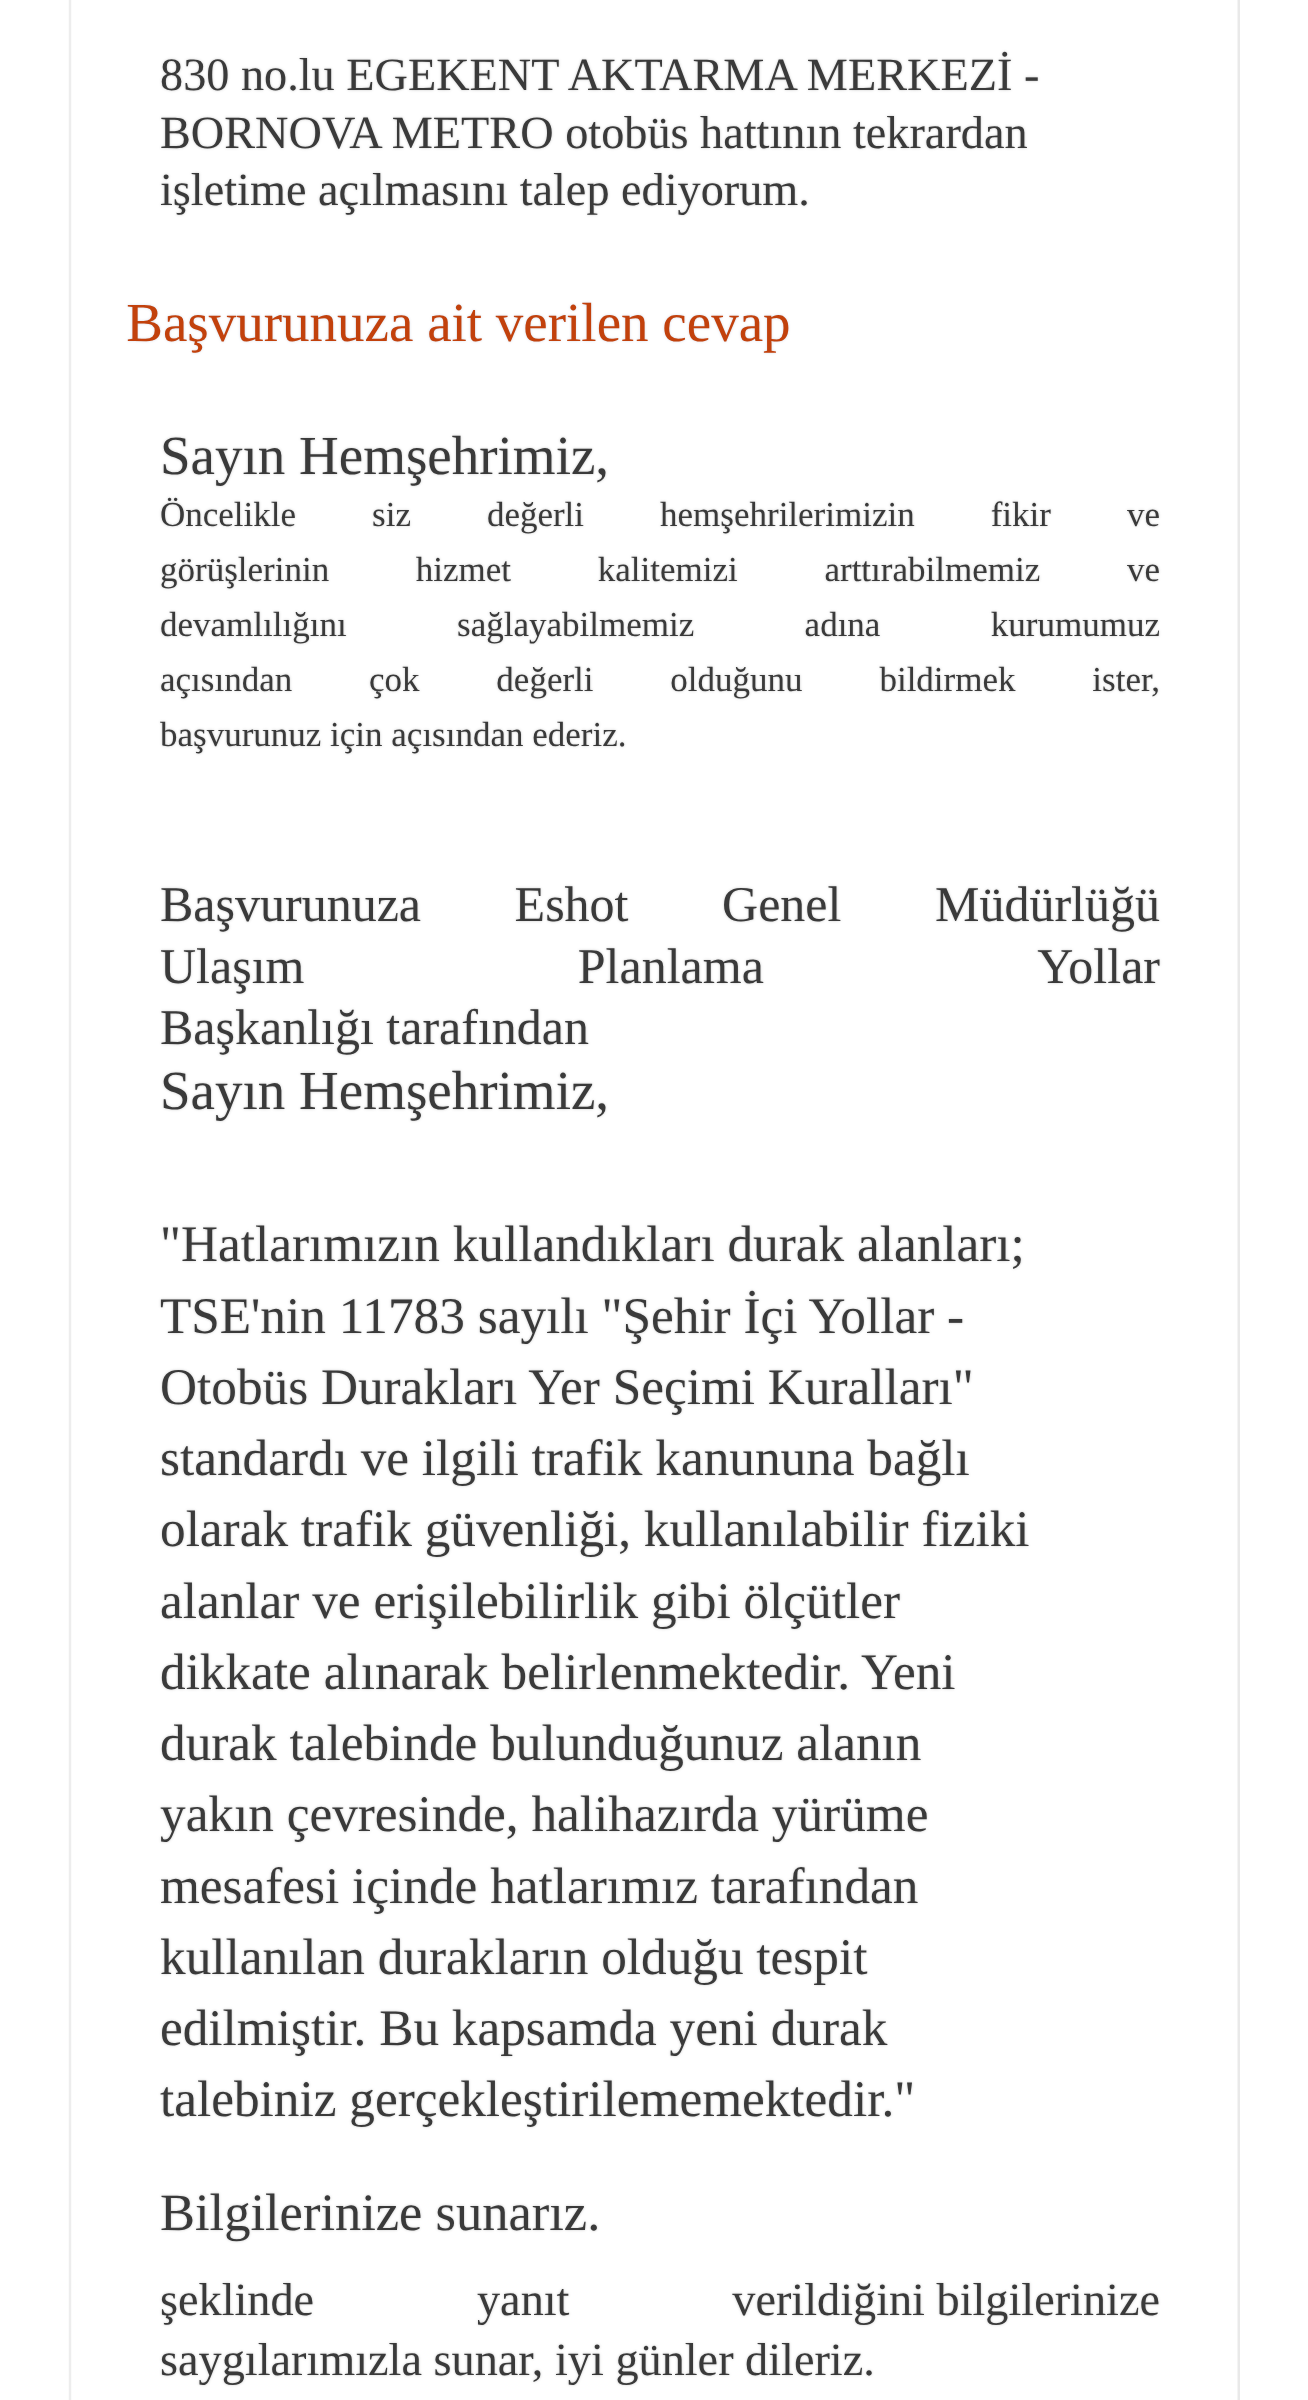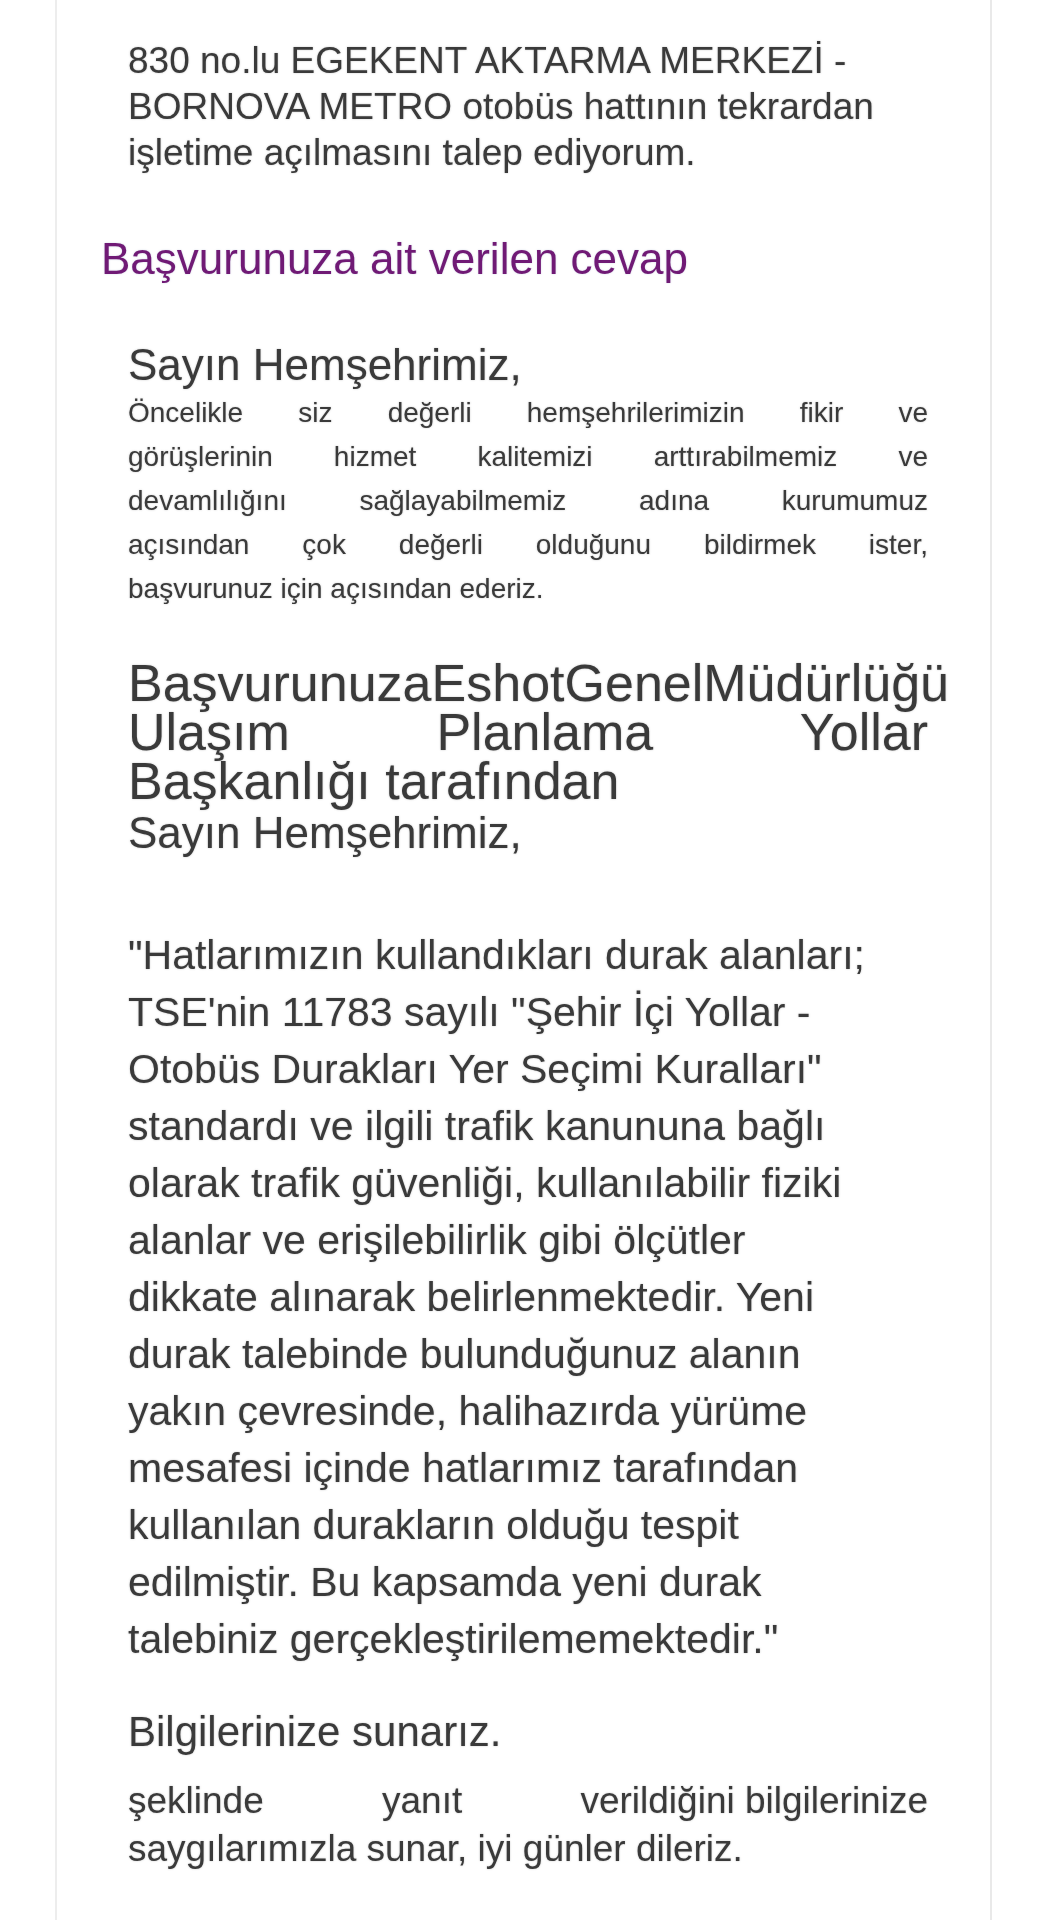--- a/index.html
+++ b/index.html
@@ -2,21 +2,21 @@
 <html><head>
 <meta charset="utf-8">
 <style>
   html, body { margin: 0; padding: 0; background: #ffffff; }
   .page {
     position: relative;
     width: 1046px;
     height: 1920px;
     background: #ffffff;
     overflow: hidden;
-    font-family: Liberation Sans, sans-serif;
+    font-family: Liberation Serif, serif;
     color: #3a3a3a;
     text-shadow: 0 0 2px rgba(80,80,80,0.35);
   }
   .frame {
     position: absolute;
     top: 0; bottom: 0;
     left: 55px; width: 933px;
     border-left: 2px solid #ededed;
     border-right: 2px solid #e9e9e9;
     pointer-events: none;
@@ -29,32 +29,32 @@
   }
   .request-text {
     font-size: 37px;
     line-height: 46px;
   }
   .section-heading {
     margin: 56px 0 0 -27px;
     font-size: 44px;
     line-height: 54px;
     font-weight: 500;
-    color: #701a75;
+    color: #c2410c;
     text-shadow: 0 0 2px rgba(154,167,198,0.45);
   }
   .salutation {
     margin-top: 52px;
     font-size: 44px;
     line-height: 53px;
   }
   .salutation.s2 { margin-top: 0; }
   .para { margin: 0; }
   .intro   { font-size: 28px; line-height: 44px; }
-  .dept    { margin-top: 48px; font-size: 52px; line-height: 49px; }
+  .dept    { margin-top: 88px; font-size: 40px; line-height: 49px; }
   .quote   { margin-top: 68px; font-size: 41px; line-height: 57px; }
   .closing { margin-top: 37px; font-size: 42px; line-height: 53px; }
   .outro   { margin-top: 19px;  font-size: 37px; line-height: 48px; }
   .tline { white-space: nowrap; }
   .jline {
     display: flex;
     justify-content: space-between;
     white-space: nowrap;
   }
   .jline span { white-space: nowrap; }

